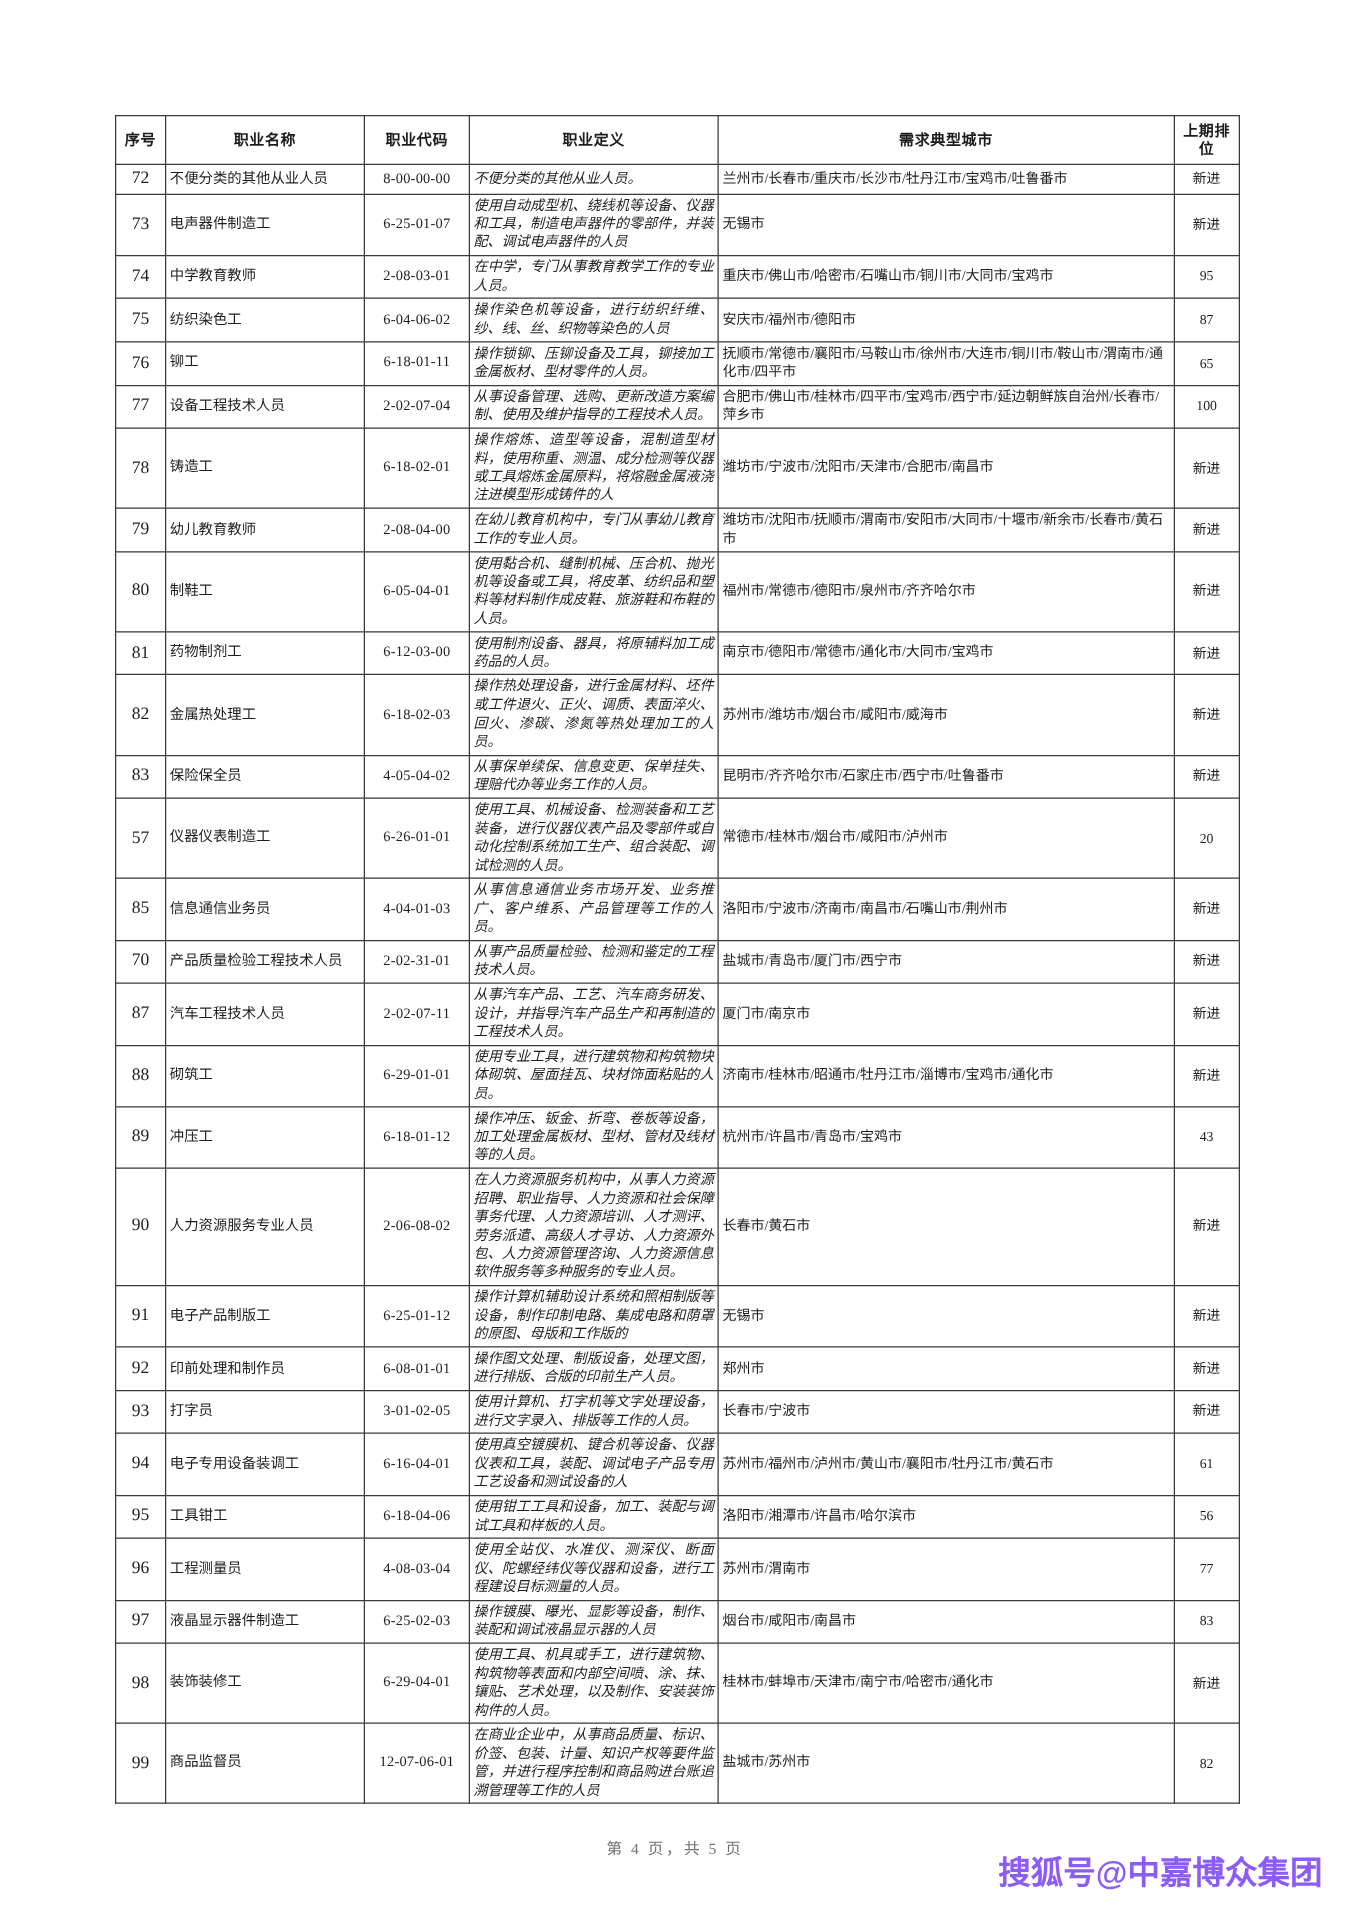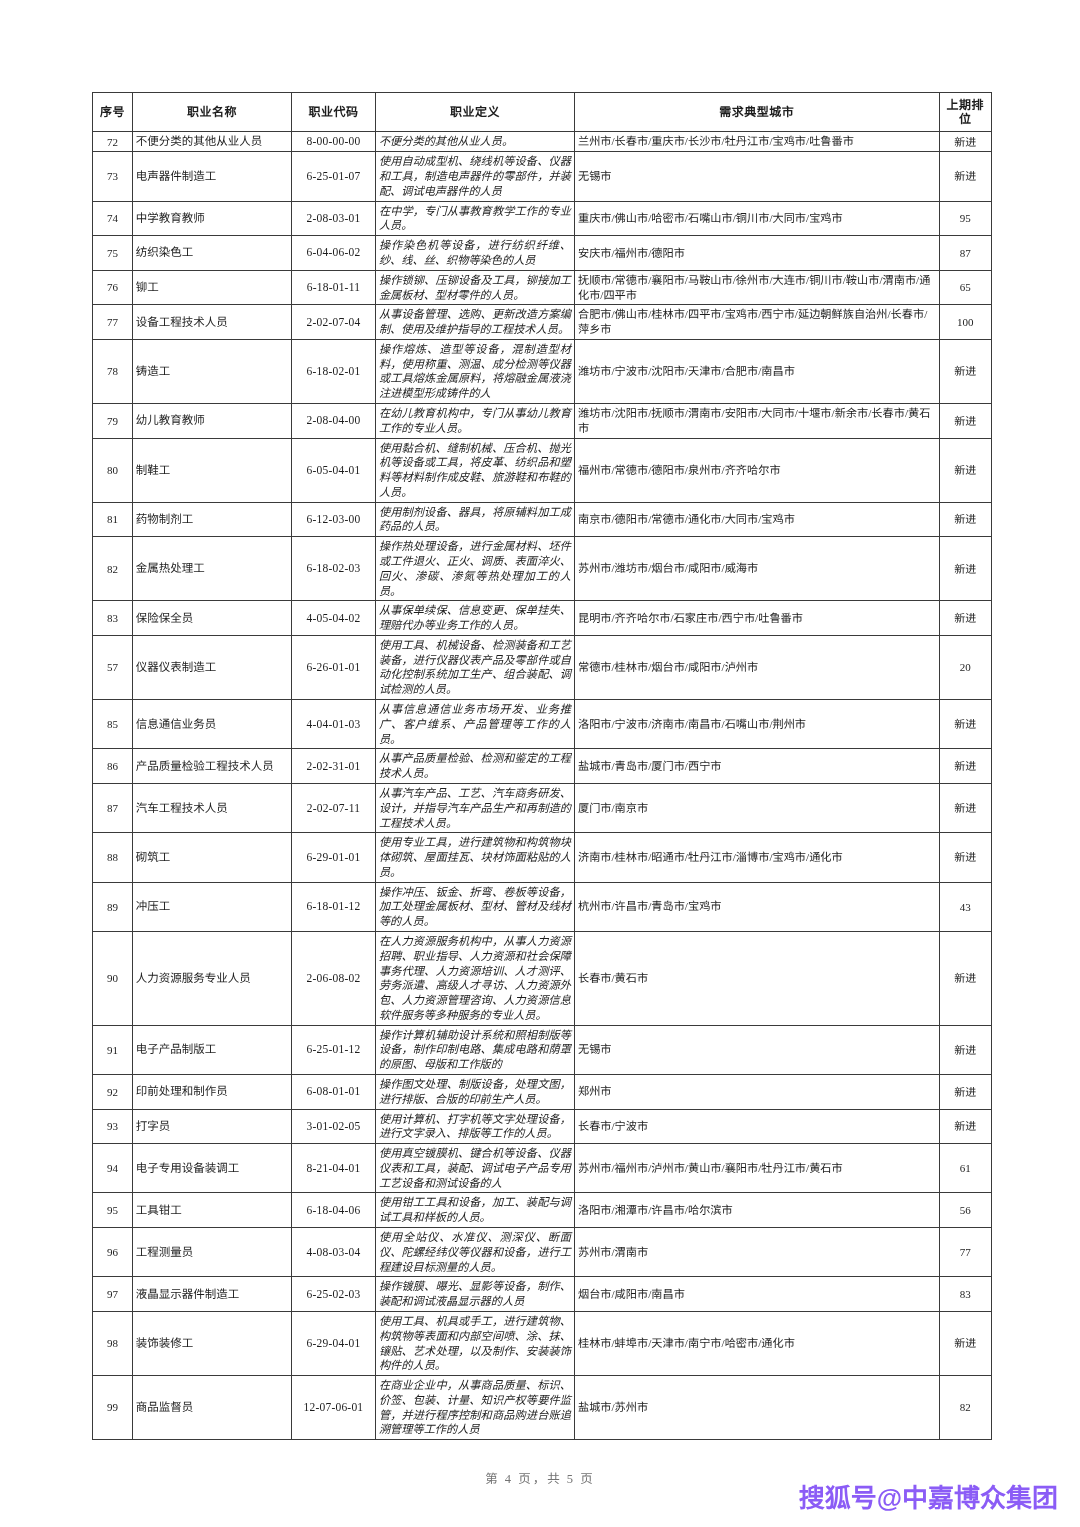--- a/index.html
+++ b/index.html
@@ -53,21 +53,21 @@
     letter-spacing: 0.5px;
   }
   
   col.c-seq   { width: 38px; }
   col.c-name  { width: 152px; }
   col.c-code  { width: 80px; }
   col.c-def   { width: 190px; }
   col.c-city  { width: 348px; }
   col.c-rank  { width: 50px; }
 
-  td.seq  { text-align: center; font-size: 11px; }
+  td.seq  { text-align: center; font-size: 14px; }
   td.name { text-align: left;   font-size: 11.5px; padding-left: 5px; }
   td.code { text-align: center; font-size: 11.5px; letter-spacing: 0.2px; white-space: nowrap; margin-top: 29px; }
   td.def  { text-align: justify; text-align-last: left; font-size: 11.2px; line-height: 1.32; padding: 2px 2px 2px 3px; font-style: italic; }
   td.city { text-align: left; font-size: 11.2px; line-height: 1.32; padding-left: 4px; }
   td.rank { text-align: center; font-size: 11px; }
 
   .footer {
     position: absolute;
     left: 0;
     top: 1452px;
@@ -223,21 +223,21 @@
           </tr>
           <tr>
             <td class="seq">85</td>
             <td class="name">信息通信业务员</td>
             <td class="code">4-04-01-03</td>
             <td class="def">从事信息通信业务市场开发、业务推广、客户维系、产品管理等工作的人员。</td>
             <td class="city">洛阳市/宁波市/济南市/南昌市/石嘴山市/荆州市</td>
             <td class="rank">新进</td>
           </tr>
           <tr>
-            <td class="seq">86</td>
+            <td class="seq">70</td>
             <td class="name">产品质量检验工程技术人员</td>
             <td class="code">2-02-31-01</td>
             <td class="def">从事产品质量检验、检测和鉴定的工程技术人员。</td>
             <td class="city">盐城市/青岛市/厦门市/西宁市</td>
             <td class="rank">新进</td>
           </tr>
           <tr>
             <td class="seq">87</td>
             <td class="name">汽车工程技术人员</td>
             <td class="code">2-02-07-11</td>
@@ -289,21 +289,21 @@
             <td class="seq">93</td>
             <td class="name">打字员</td>
             <td class="code">3-01-02-05</td>
             <td class="def">使用计算机、打字机等文字处理设备，进行文字录入、排版等工作的人员。</td>
             <td class="city">长春市/宁波市</td>
             <td class="rank">新进</td>
           </tr>
           <tr>
             <td class="seq">94</td>
             <td class="name">电子专用设备装调工</td>
-            <td class="code">8-21-04-01</td>
+            <td class="code">6-16-04-01</td>
             <td class="def">使用真空镀膜机、键合机等设备、仪器仪表和工具，装配、调试电子产品专用工艺设备和测试设备的人</td>
             <td class="city">苏州市/福州市/泸州市/黄山市/襄阳市/牡丹江市/黄石市</td>
             <td class="rank">61</td>
           </tr>
           <tr>
             <td class="seq">95</td>
             <td class="name">工具钳工</td>
             <td class="code">6-18-04-06</td>
             <td class="def">使用钳工工具和设备，加工、装配与调试工具和样板的人员。</td>
             <td class="city">洛阳市/湘潭市/许昌市/哈尔滨市</td>

